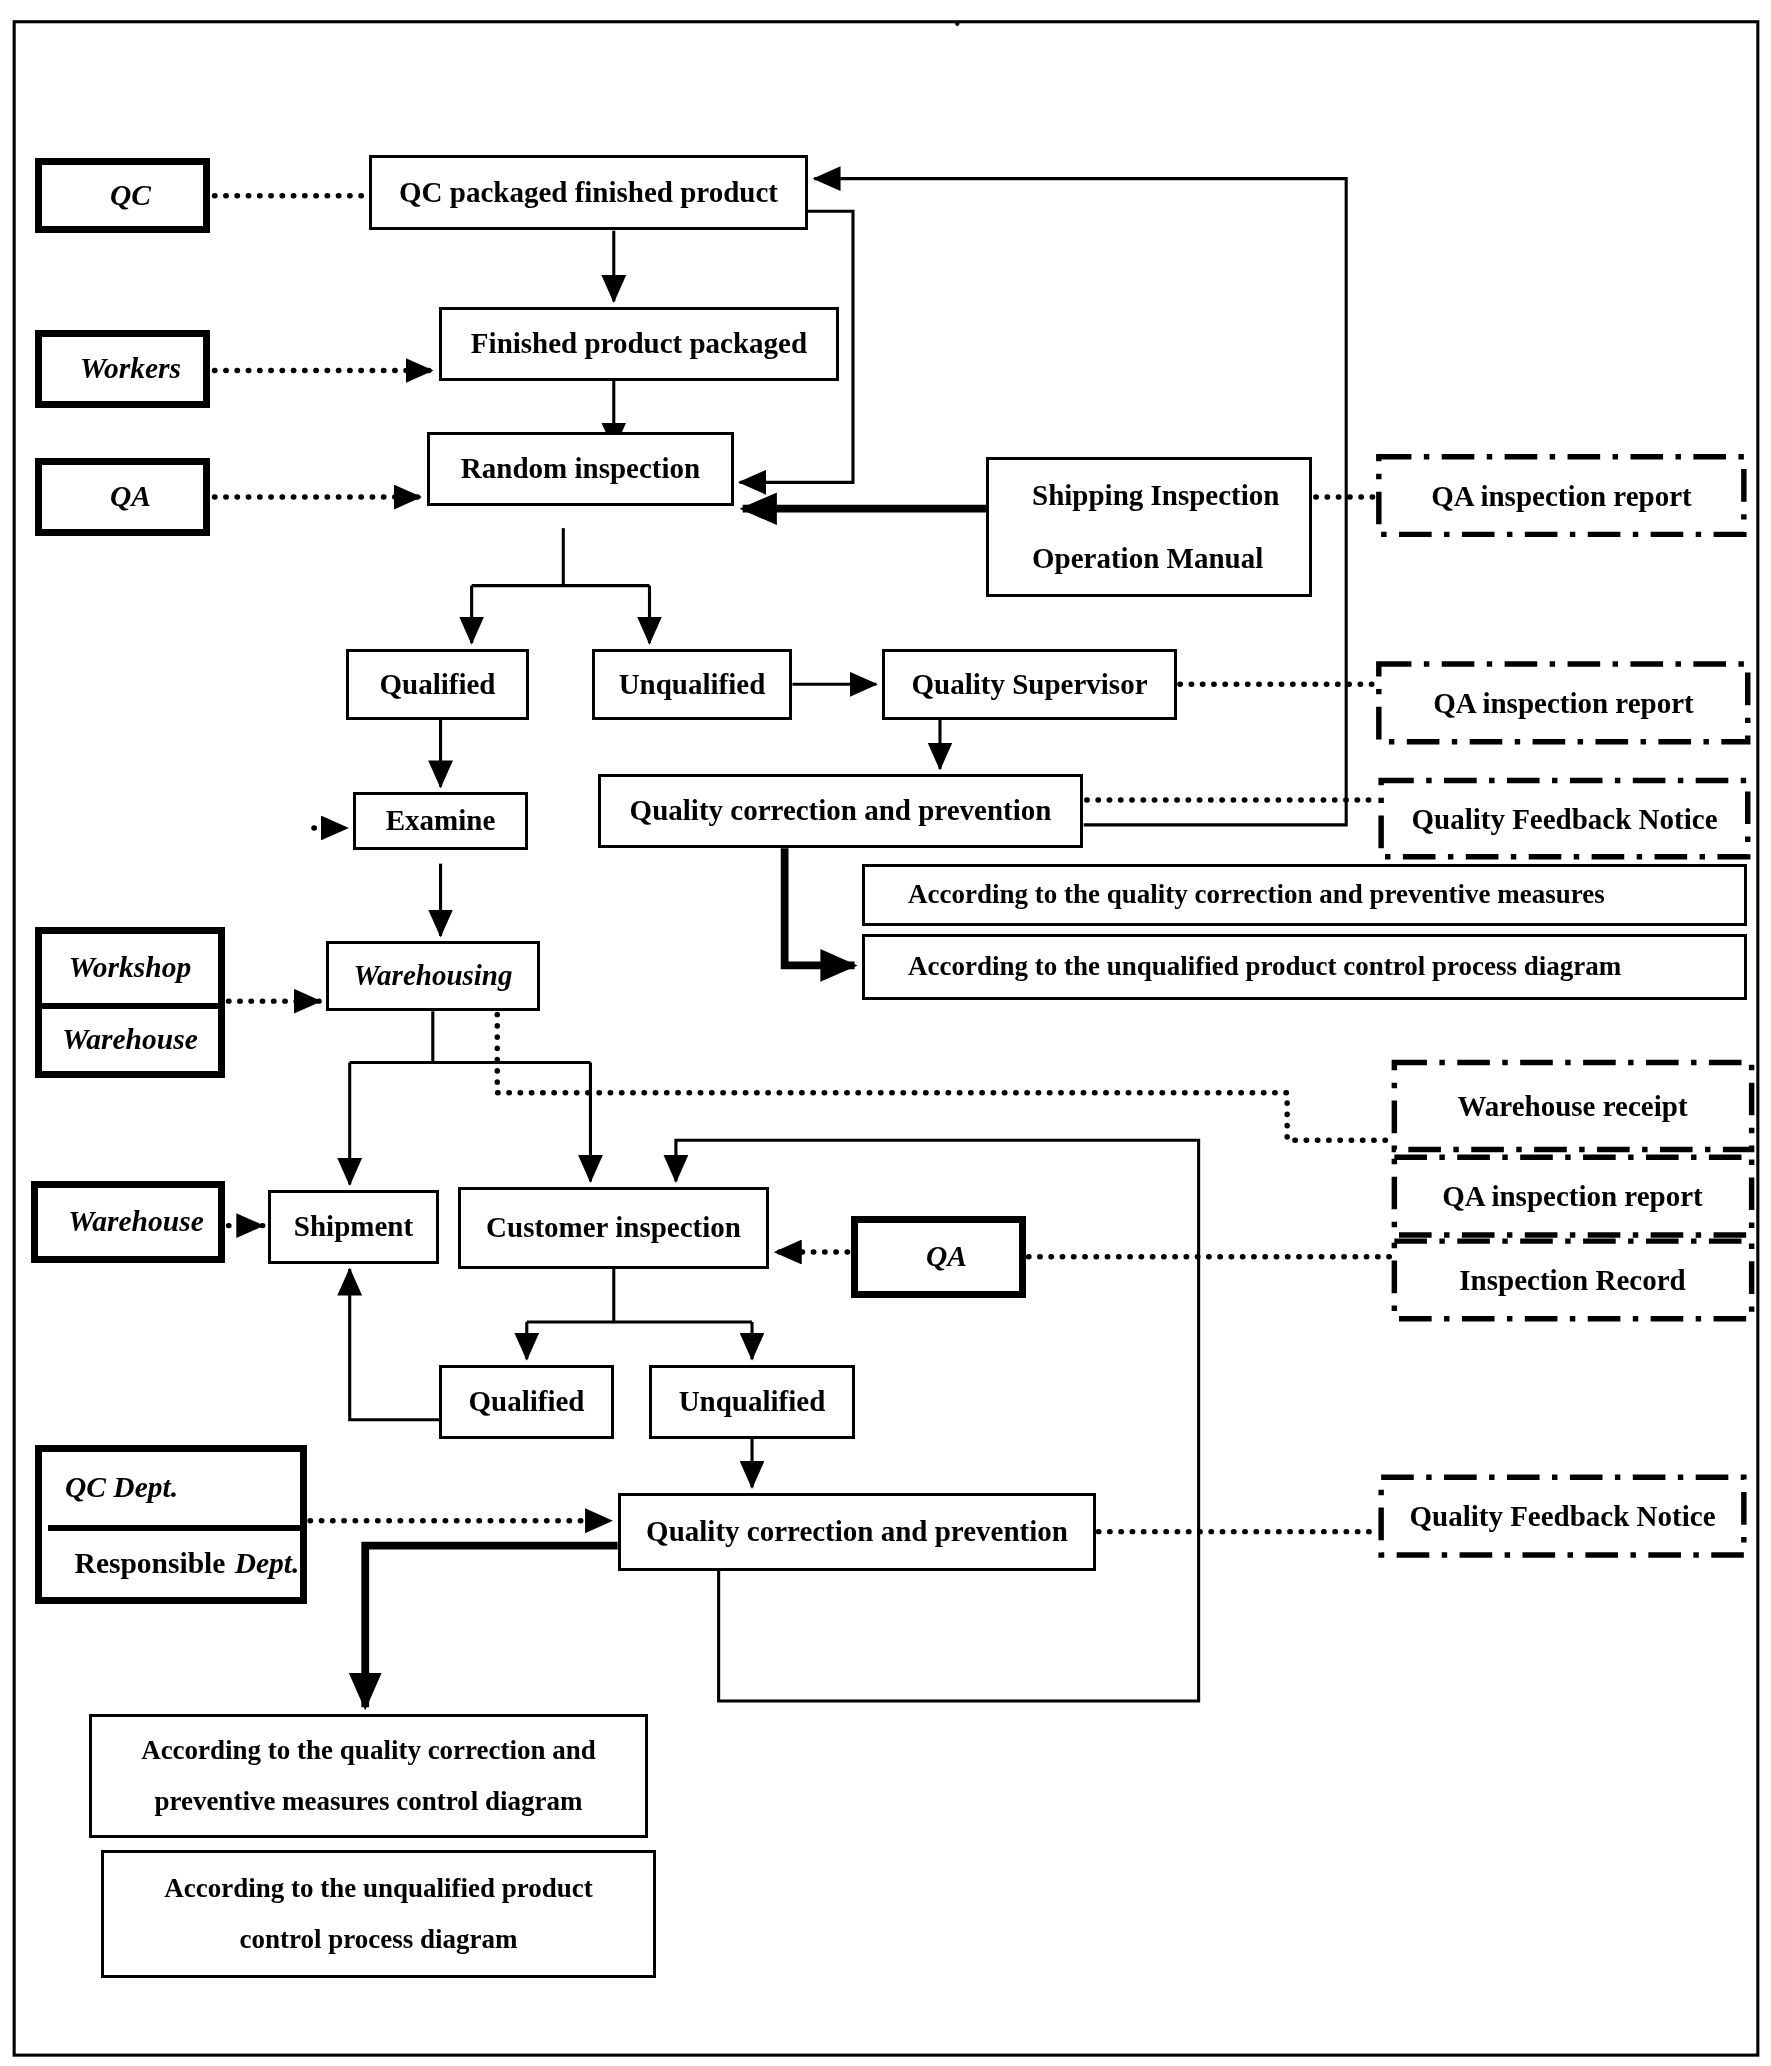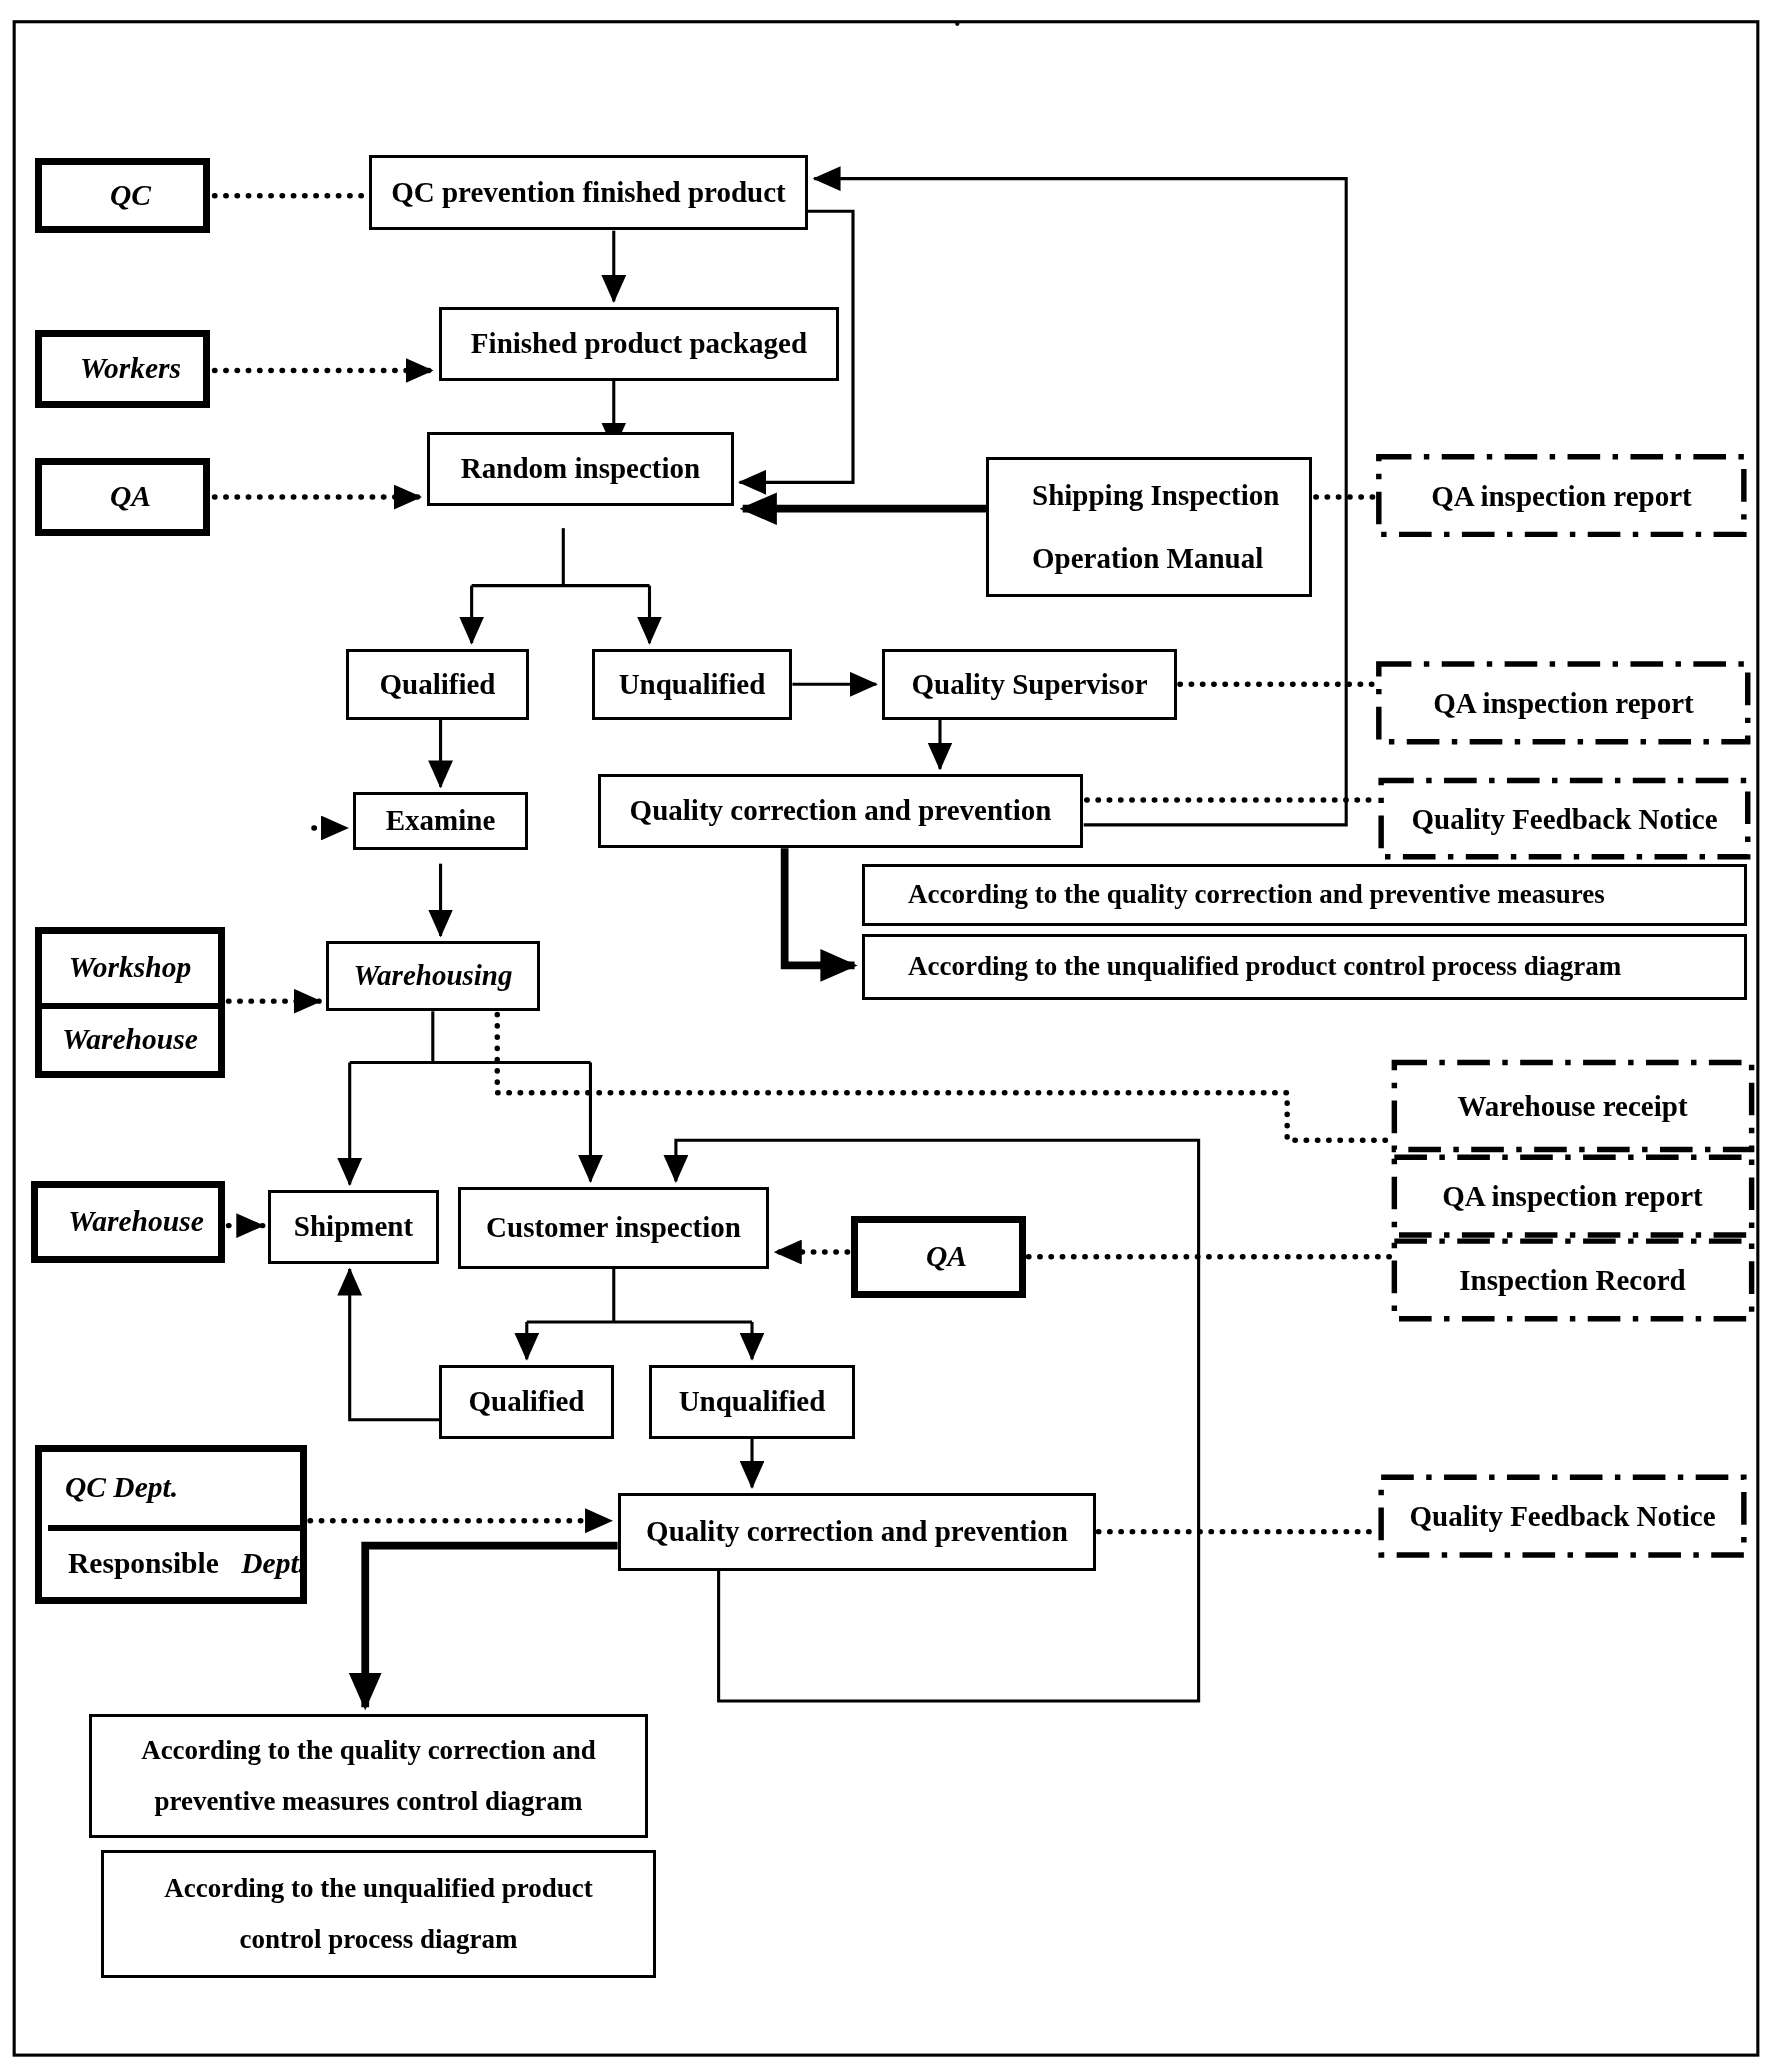--- a/index.html
+++ b/index.html
@@ -143,33 +143,33 @@
   </div>
 
   <div class="box actor italic" style="left:31px;top:1181px;width:194px;height:82px;">
     <span>Warehouse</span>
   </div>
 
   <div class="box actor stack" style="left:35px;top:1445px;width:272px;height:159px;">
     <div class="cell italic" style="justify-content:flex-start;padding-left:23px;">
       <span>QC Dept.</span>
     </div>
-    <div class="cell" style="justify-content:space-between;padding-left:20px;margin-left:12px;">
+    <div class="cell" style="justify-content:center;padding-left:20px;margin-left:12px;">
       <span>Responsible</span>
       <span style="display:inline-block;width:9.3px;"></span>
       <span class="italic">Dept.</span>
     </div>
   </div>
 
   <div class="box actor italic" style="left:851px;top:1216px;width:175px;height:82px;">
     <span>QA</span>
   </div>
 
   <div class="box" style="left:369px;top:155px;width:439px;height:75px;">
-    <span>QC prevention finished product</span>
+    <span>QC packaged finished product</span>
   </div>
 
   <div class="box" style="left:439px;top:307px;width:400px;height:74px;">
     <span>Finished product packaged</span>
   </div>
 
   <div class="box" style="left:427px;top:432px;width:307px;height:74px;">
     <span>Random inspection</span>
   </div>
 

